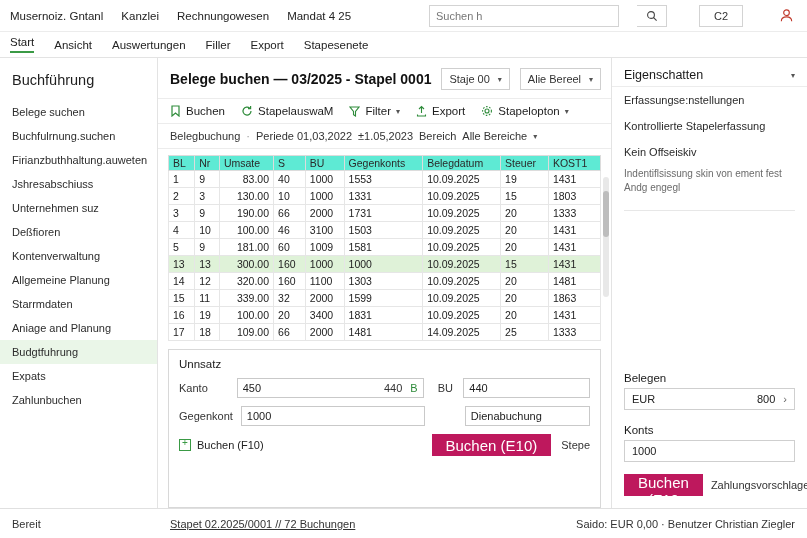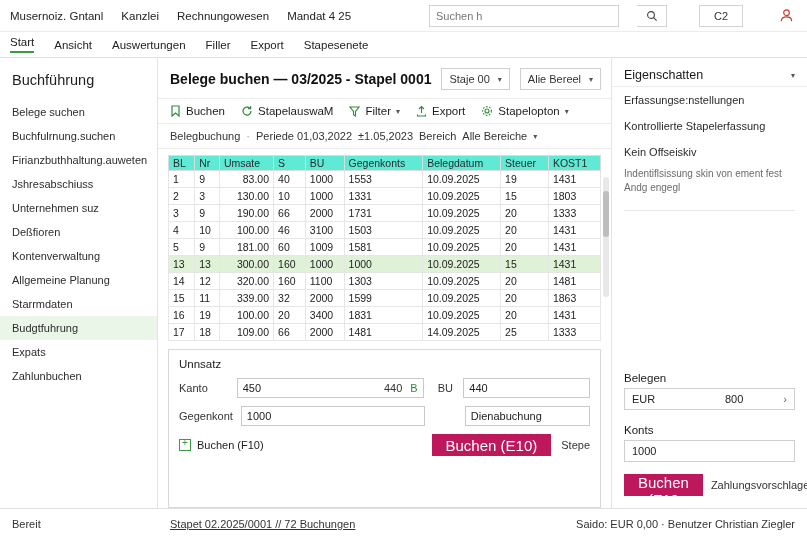--- a/index.html
+++ b/index.html
@@ -160,21 +160,21 @@
     display: flex; align-items: center; justify-content: space-between;
     padding: 10px 12px 4px 12px; font-size: 12.5px; color: #1a1a1a;
     border-bottom: 1px solid #ececec;
   }
   .rp-item { padding: 7px 12px; font-size: 11px; color: #2a2a2a; }
   .rp-note { padding: 2px 12px 10px 12px; font-size: 10px; color: #6b6b6b; line-height: 1.35; }
   .rp-sep { height: 1px; background: #e7e7e7; margin: 6px 12px; }
   .rp-sub { padding: 6px 12px 4px 12px; font-size: 11.5px; color: #1a1a1a; }
   .rp-field {
     margin: 0 12px 8px 12px; height: 22px; border: 1px solid #cfcfcf;
-    display: flex; align-items: center; padding: 0 7px; font-size: 11px; color: #222; gap: 32px;
+    display: flex; align-items: center; padding: 0 7px; font-size: 11px; color: #222;
   }
   .rp-field .right { margin-left: auto; }
   .rp-buttons { display: flex; align-items: center; gap: 8px; padding: 4px 12px 0 12px; }
 
   
   .statusbar {
     height: 30px; border-top: 1px solid #e0e0e0;
     display: flex; align-items: center;
     font-size: 11px; color: #333;
   }
@@ -235,20 +235,21 @@
       <div class="side-list">
         <div class="side-item">Belege suchen</div>
         <div class="side-item">Buchfulrnung.suchen</div>
         <div class="side-item">Firianzbuthhaltung.auweten</div>
         <div class="side-item">Jshresabschiuss</div>
         <div class="side-item">Unternehmen suz</div>
         <div class="side-item">Deßfioren</div>
         <div class="side-item">Kontenverwaltung</div>
         <div class="side-item">Allgemeine Planung</div>
         <div class="side-item">Starrmdaten</div>
+        <div class="side-item">Aniage and Planung</div>
         <div class="side-item sel">Budgtfuhrung</div>
         <div class="side-item">Expats</div>
         <div class="side-item">Zahlunbuchen</div>
       </div>
     </div>
 
     <div class="center">
 
       <div class="center-head">
         <h1>Belege buchen — 03/2025 - Stapel 0001</h1>

